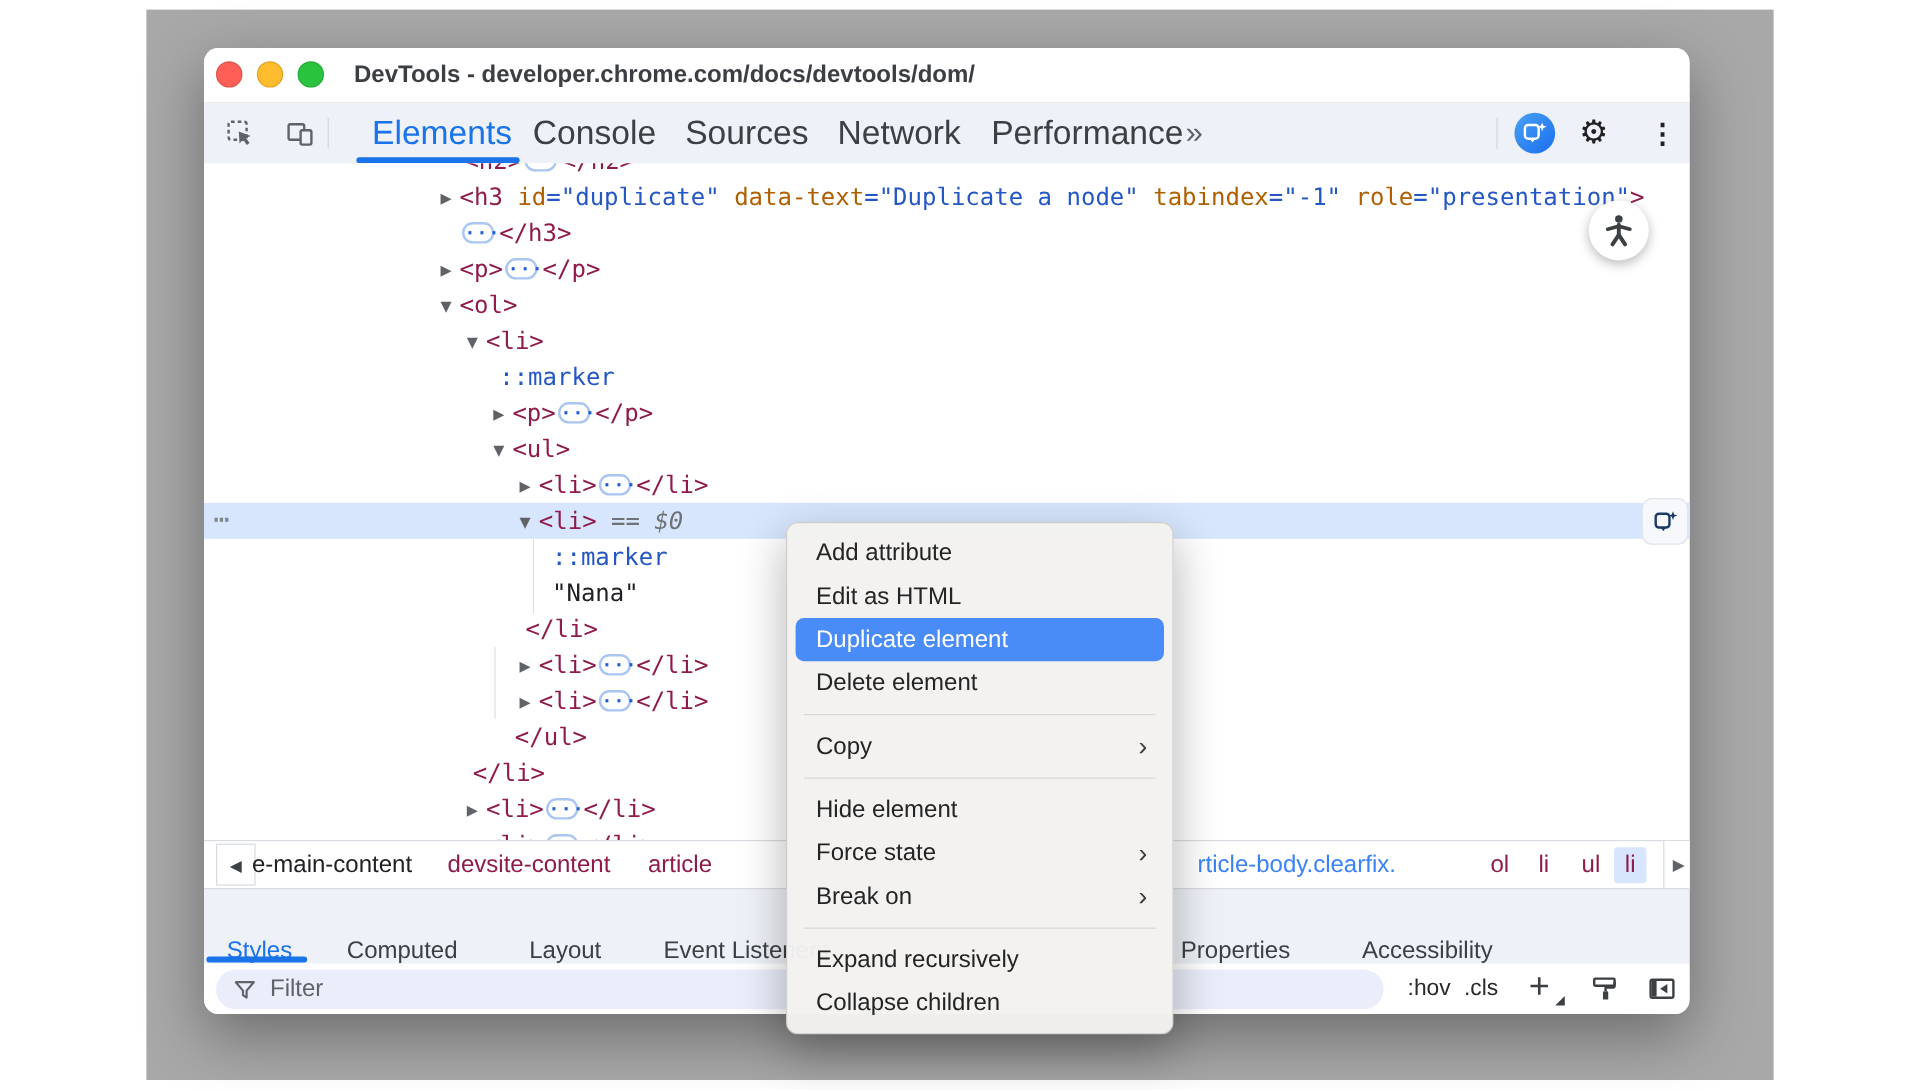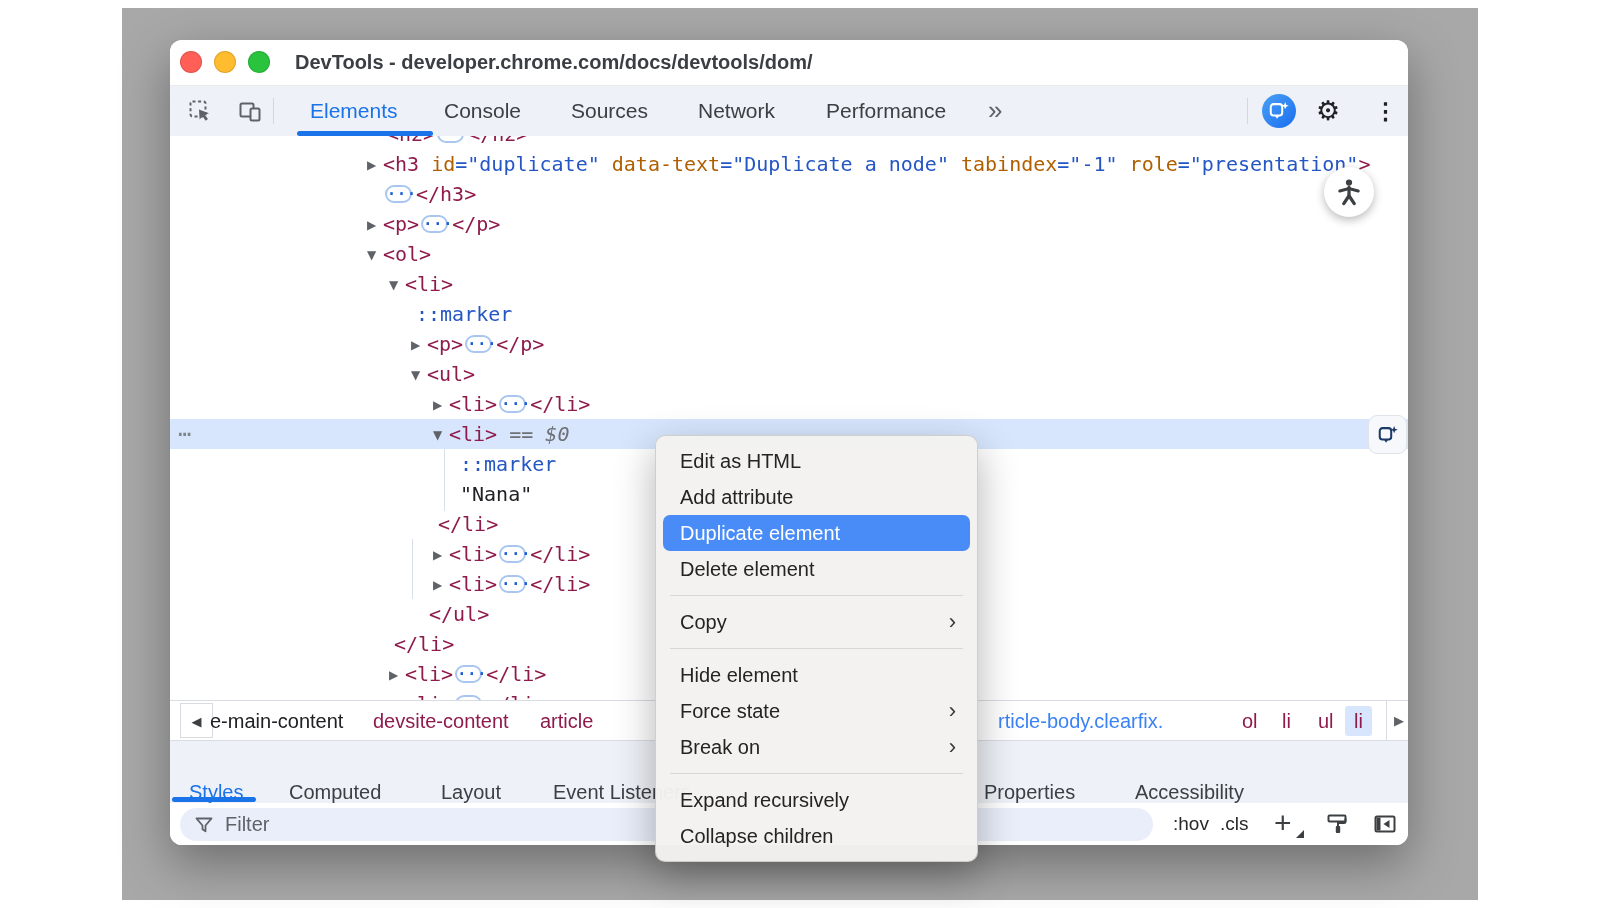--- a/index.html
+++ b/index.html
@@ -14,21 +14,21 @@
   
   .titlebar{position:absolute;top:0;left:0;right:0;height:45px;background:#fff;border-bottom:1px solid #ebebeb;}
   .light{position:absolute;top:11px;width:22px;height:22px;border-radius:50%;box-shadow:inset 0 0 0 1px rgba(0,0,0,.12);}
   .light.red{left:10px;background:#ff5f57}.light.yellow{left:44px;background:#febc2e}.light.green{left:78px;background:#2ac33e}
   .title{position:absolute;left:125px;top:0;line-height:45px;font-weight:bold;font-size:20px;color:#3b3e43;white-space:nowrap}
 
   
   .toolbar{position:absolute;top:46px;left:0;right:0;height:50px;background:#eef1f7;border-bottom:1px solid #d9dce2;}
   .tbicon{position:absolute;top:13px;width:24px;height:24px;color:#5f6368}
   .vsep{position:absolute;top:12px;width:1px;height:26px;background:#d4d8de}
-  .ttab{position:absolute;top:0;line-height:50px;font-size:21px;color:#3c4043;white-space:nowrap;cursor:default}
+  .ttab{position:absolute;top:0;line-height:50px;font-size:28px;color:#3c4043;white-space:nowrap;cursor:default}
   .ttab.sel{color:#1a73e8}
   .el-underline{position:absolute;left:127px;bottom:0;width:136px;height:5px;border-radius:3px;background:#1a73e8}
   .more-tabs{position:absolute;left:818px;top:0;line-height:48px;font-size:26px;color:#5f6368;letter-spacing:-2px}
   .ai-circle{position:absolute;left:1092px;top:8px;width:34px;height:34px;border-radius:50%;
              background:linear-gradient(135deg,#4aa0f5,#1a6ef0);display:flex;align-items:center;justify-content:center;color:#fff}
   .gear{position:absolute;left:1146px;top:0;line-height:50px;font-size:27px;color:#202124;font-family:"DejaVu Sans",sans-serif}
   .kebab{position:absolute;left:1204px;top:0;line-height:50px;font-size:23px;color:#202124;font-weight:bold}
 
   
   .tree{position:absolute;top:96px;left:0;right:0;height:564px;background:#fff;overflow:hidden;}
@@ -218,22 +218,22 @@
           <rect x="2.5" y="4.5" width="19" height="15" rx="1.5" fill="none" stroke="#3c4043" stroke-width="2"></rect>
           <rect x="3.5" y="5.5" width="4" height="13" fill="#3c4043"></rect>
           <path d="M16.5 8 v8 L10.5 12 Z" fill="#3c4043"></path>
         </svg>
     </span>
   </div>
 
 </div>
 
 <div class="ctxmenu" id="ctxmenu">
+    <div class="mi">Add attribute</div>
     <div class="mi">Edit as HTML</div>
-    <div class="mi">Add attribute</div>
     <div class="mi hl">Duplicate element</div>
     <div class="mi">Delete element</div>
     <div class="mdiv"></div>
     <div class="mi">Copy<span class="sub">›</span></div>
     <div class="mdiv"></div>
     <div class="mi">Hide element</div>
     <div class="mi">Force state<span class="sub">›</span></div>
     <div class="mi">Break on<span class="sub">›</span></div>
     <div class="mdiv"></div>
     <div class="mi">Expand recursively</div>

